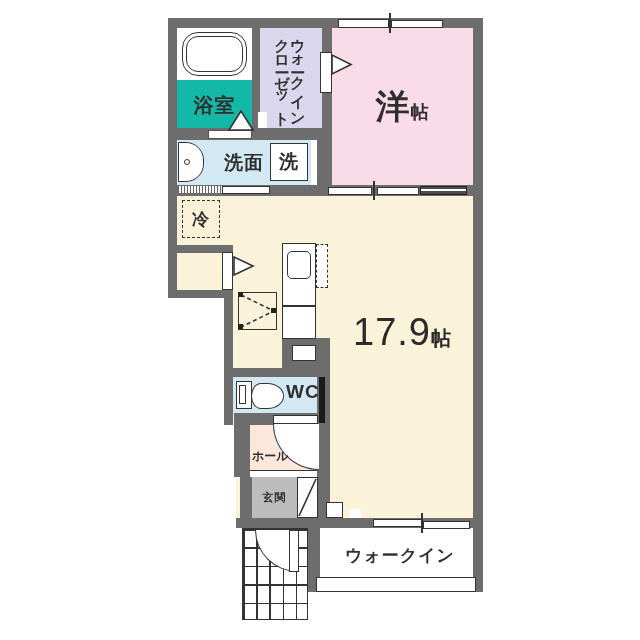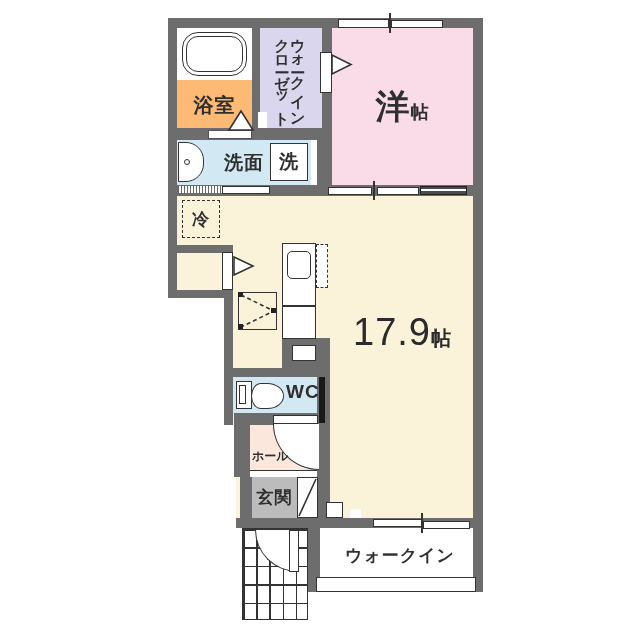--- a/index.html
+++ b/index.html
@@ -31,21 +31,21 @@
   .ldk1{font-size:38px;font-weight:500;letter-spacing:4px;}
   .ldk2{font-size:38px;font-weight:500;letter-spacing:1px;}
   .ldkU{font-size:20px;font-weight:600;}
 </style>
 </head>
 <body>
 
 <div id="canvas">
 
   <div class="fill white" style="left:177px;top:27px;width:75px;height:53px;"></div>
-  <div class="fill cent" style="left: 177px; top: 80px; width: 75px; height: 50px; background-color: #fdba74;">
+  <div class="fill cent" style="left: 177px; top: 80px; width: 75px; height: 50px; background-color: #14b8a6;">
     <span class="lbl" style="font-size:20px;">浴室</span>
   </div>
   <div class="fill cent" style="left: 258px; top: 28px; width: 64px; height: 100px; background-color: rgb(217, 214, 238);">
     <div class="vtext"><span>ウォークイン</span><span>クローゼット</span></div>
   </div>
   <div class="fill cent" style="left: 332px; top: 28px; width: 141px; height: 157px; background-color: rgb(249, 220, 232);">
     <span class="lbl big" style="display:flex;align-items:baseline;">
       <span>洋</span>
         <span class="unitS">帖</span>
     </span>
@@ -55,21 +55,21 @@
     <span class="lbl" style="font-size:19px;">洗面</span>
   </div>
 
   <div class="fill white" style="left:168px;top:298px;width:56px;height:130px;"></div>
   <div class="fill white" style="left:168px;top:425px;width:68px;height:103px;"></div>
 
   <div class="fill" style="left: 233px; top: 377px; width: 85px; height: 38px; background-color: rgb(210, 233, 243);"></div>
   <div class="fill" style="left: 250px; top: 425px; width: 75px; height: 45px; background-color: rgb(251, 231, 220);"></div>
   <div class="fill white" style="left:250px;top:470px;width:75px;height:7px;border-top:1px solid #333;"></div>
   <div class="fill cent" style="left: 252px; top: 477px; width: 45px; height: 41px; background-color: rgb(188, 188, 188);">
-    <span class="lbl" style="font-size:17px;">玄関</span>
+    <span class="lbl" style="font-size:11px;">玄関</span>
   </div>
 
   <div class="wall" style="left: 168px; top: 18px; width: 315px; height: 10px; background-color: rgb(109, 109, 109);"></div>
   <div class="wall" style="left: 168px; top: 18px; width: 9px; height: 280px; background-color: rgb(109, 109, 109);"></div>
   <div class="wall" style="left: 473px; top: 18px; width: 10px; height: 510px; background-color: rgb(109, 109, 109);"></div>
   <div class="wall" style="left: 252px; top: 28px; width: 8px; height: 112px; background-color: rgb(109, 109, 109);"></div>
   <div class="wall" style="left: 168px; top: 128px; width: 164px; height: 12px; background-color: rgb(109, 109, 109);"></div>
   <div class="wall" style="left: 322px; top: 28px; width: 10px; height: 168px; background-color: rgb(109, 109, 109);"></div>
   <div class="wall" style="left: 317px; top: 140px; width: 15px; height: 45px; background-color: rgb(109, 109, 109);"></div>
   <div class="wall" style="left: 168px; top: 185px; width: 164px; height: 11px; background-color: rgb(109, 109, 109);"></div>

